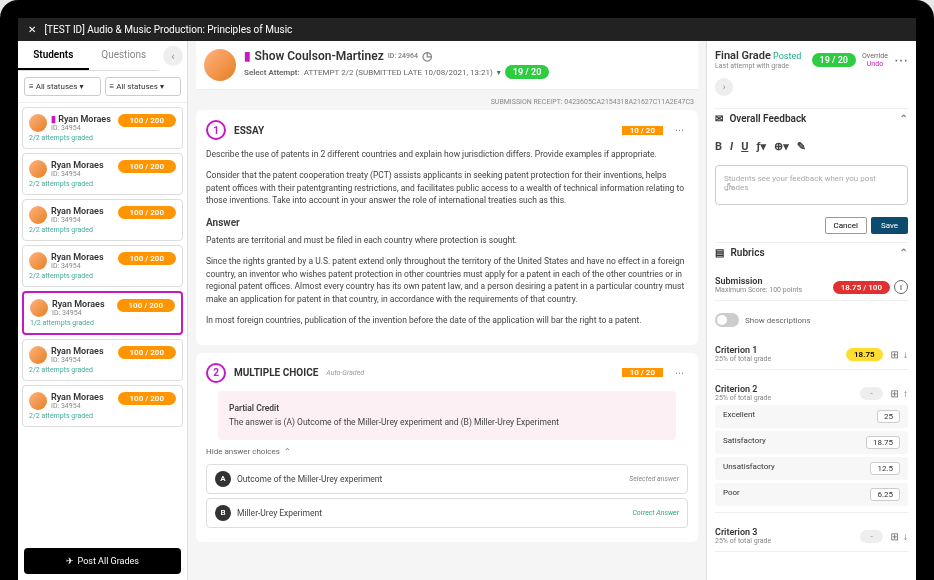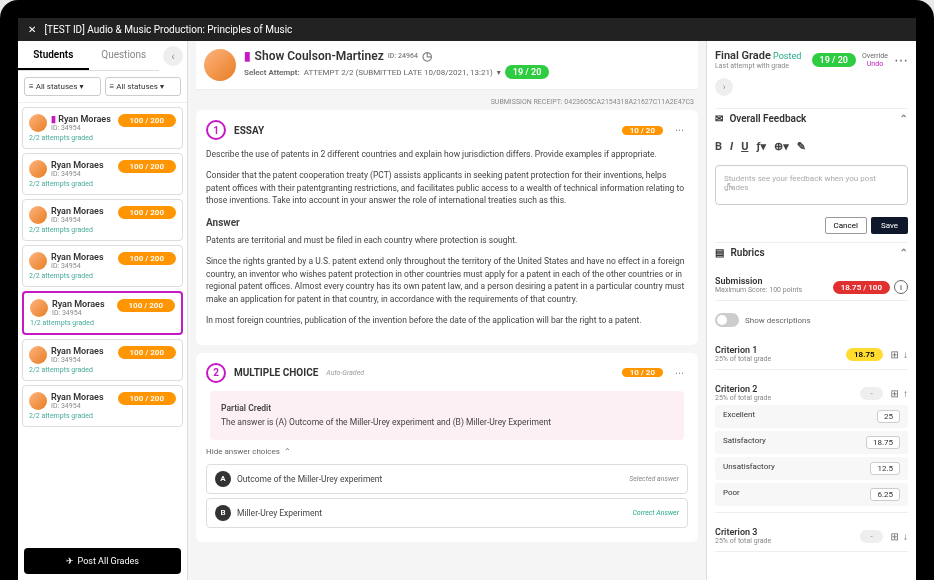--- a/index.html
+++ b/index.html
@@ -34,26 +34,26 @@
 .student-title{display:flex;align-items:center;gap:4px;font-size:12px;font-weight:600}
 .flag{color:#c519c5}
 .attempt-line{font-size:8px;color:#666;margin-top:2px;display:flex;align-items:center;gap:4px}
 .green-pill{background:#2ecc40;color:#fff;border-radius:10px;padding:2px 8px;font-size:9px;font-weight:600}
 .receipt{text-align:right;font-size:7px;color:#888;margin-bottom:4px;padding-right:4px}
 .question{background:#fff;border-radius:6px;padding:10px;margin-bottom:8px}
 .q-header{display:flex;align-items:center;gap:8px;margin-bottom:8px}
 .q-num{width:20px;height:20px;border:2px solid #c519c5;border-radius:50%;display:flex;align-items:center;justify-content:center;color:#c519c5;font-weight:700;font-size:10px}
 .q-type{font-weight:700;font-size:10px}
 .q-auto{font-size:7px;color:#999;font-style:italic}
-.q-score{margin-left:auto;background:#ff9500;color:#fff;border-radius:6px;padding:0 8px;font-size:8px;font-weight:600}
+.q-score{margin-left:auto;background:#ff9500;color:#fff;border-radius:0;padding:0 8px;font-size:8px;font-weight:600}
 .q-menu{cursor:pointer;padding:0 4px;color:#666}
 .q-body{font-size:8.5px;line-height:1.5;color:#444}
 .q-body p{margin-bottom:8px}
 .answer-h{font-weight:700;font-size:10px;margin:8px 0 4px}
-.partial-box{background:#fdf0f4;border-radius:4px;padding:11px;margin:6px 4px;font-size:8.5px}
+.partial-box{background:#fdf0f4;border-radius:4px;padding:11px;margin:6px 12px;font-size:8.5px}
 .partial-box .pc-title{font-weight:600;margin-bottom:2px}
 .hide-ans{font-size:8px;color:#666;cursor:pointer;margin:6px 0;display:flex;align-items:center;gap:4px}
 .choice{border:1px solid #ddd;border-radius:4px;padding:6px 8px;margin-bottom:4px;display:flex;align-items:center;gap:6px;font-size:8.5px}
 .choice-letter{width:16px;height:16px;border-radius:50%;background:#333;color:#fff;display:flex;align-items:center;justify-content:center;font-size:8px;font-weight:600}
 .choice-status{margin-left:auto;font-size:7px;font-style:italic;color:#888}
 .choice.correct .choice-status{color:#2a8}
 .right-panel{width:210px;background:#fff;border-left:1px solid #ddd;overflow-y:auto;padding:8px;display:flex;flex-direction:column;gap:8px}
 .final-grade{display:flex;align-items:center;gap:6px}
 .fg-label{font-size:11px;font-weight:600}
 .posted{color:#2a8;font-size:9px}
@@ -63,21 +63,21 @@
 .pill-green{background:#2ecc40;color:#fff;border-radius:10px;padding:2px 8px;font-size:9px;font-weight:600}
 .menu-dots{cursor:pointer;font-size:14px;color:#666}
 .section-h{display:flex;align-items:center;gap:6px;font-size:10px;font-weight:600;cursor:pointer;padding:4px 0;border-top:1px solid #eee}
 .section-h .chev{margin-left:auto;color:#888}
 .toolbar{display:flex;gap:8px;padding:4px 0;font-size:11px;color:#444}
 .toolbar span{cursor:pointer;font-weight:700}
 .feedback-box{border:1px solid #ccc;border-radius:4px;padding:8px;min-height:40px;font-size:8px;color:#aaa;position:relative}
 .cursor-icon{position:absolute;left:10px;top:14px;font-size:10px}
 .fb-actions{display:flex;justify-content:flex-end;gap:4px;margin-top:4px}
 .btn-cancel{background:#fff;border:1px solid #999;padding:3px 8px;font-size:8px;cursor:pointer;border-radius:2px}
-.btn-save{background:#0f172a;color:#fff;border:none;padding:3px 10px;font-size:8px;cursor:pointer;border-radius:2px}
+.btn-save{background:#0c4a6e;color:#fff;border:none;padding:3px 10px;font-size:8px;cursor:pointer;border-radius:2px}
 .rubric-sub{display:flex;align-items:flex-end;padding:6px 0;border-bottom:1px solid #eee}
 .rubric-sub-info{flex:1}
 .rubric-title{font-size:9px;font-weight:600}
 .rubric-meta{font-size:7px;color:#888}
 .red-pill{background:#e03030;color:#fff;border-radius:10px;padding:2px 8px;font-size:8px;font-weight:600}
 .info-ic{width:14px;height:14px;border:1.5px solid #666;border-radius:50%;display:flex;align-items:center;justify-content:center;font-size:8px;margin-left:4px;cursor:pointer}
 .show-desc{display:flex;align-items:center;gap:6px;font-size:8px;color:#666;padding:4px 0}
 .toggle{width:24px;height:14px;background:#ccc;border-radius:7px;position:relative;cursor:pointer}
 .toggle::after{content:"";width:10px;height:10px;background:#fff;border-radius:50%;position:absolute;top:2px;left:2px}
 .criterion{padding:6px 0;border-bottom:1px solid #eee}

